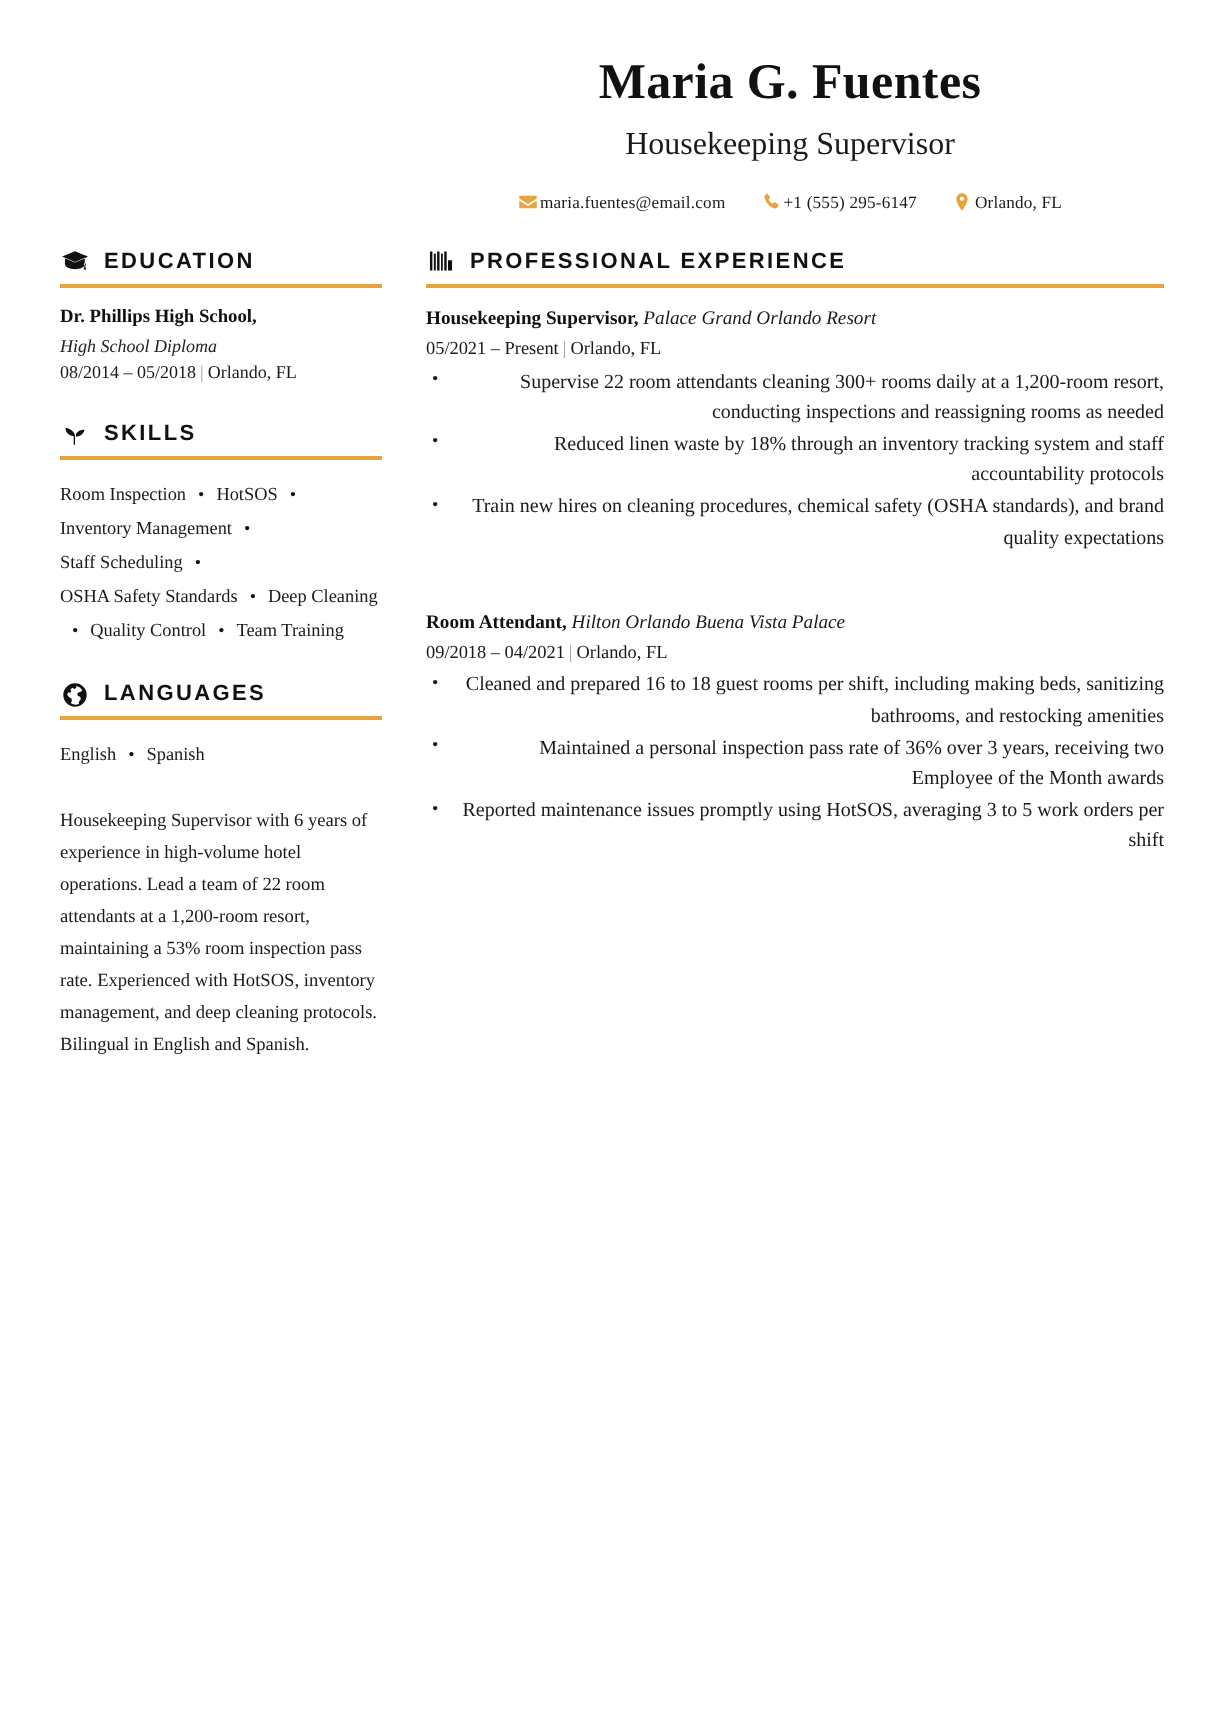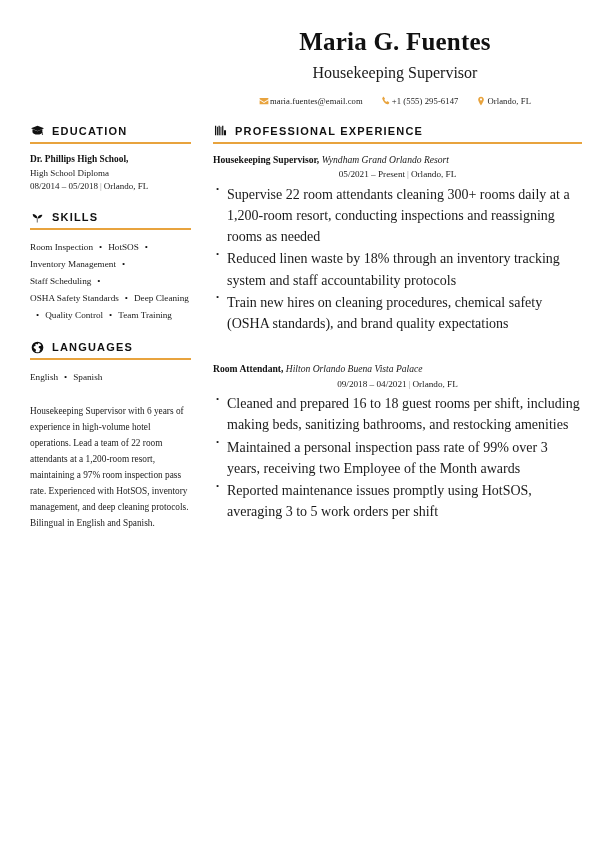--- a/index.html
+++ b/index.html
@@ -116,20 +116,21 @@
 
   
   .edu-school {
     font-size: 9.4px;
     font-weight: bold;
     color: #111111;
     line-height: 1.45;
   }
   .edu-degree {
     font-size: 9px;
+    font-style: italic;
     color: #222222;
     line-height: 1.5;
   }
   .edu-meta {
     font-size: 9px;
     color: #1a1a1a;
     line-height: 1.55;
   }
   .sep {
     color: #9a9a9a;
@@ -175,34 +176,34 @@
   }
   .job-company {
     font-style: italic;
     color: #1a1a1a;
   }
   .job-line2 {
     font-size: 9.2px;
     line-height: 1.55;
     color: #1a1a1a;
     margin-bottom: 2px;
-    text-align: center;
   }
   .bullets {
     margin: 0;
     padding: 0;
     list-style: none;
   }
   .bullets li {
     position: relative;
     padding-left: 14px;
-    font-size: 14px;
+    font-size: 10px;
     line-height: 1.52;
     color: #1a1a1a;
     margin-bottom: 1px;
+    text-align: right;
   }
   .bullets li::before {
     content: "\2022";
     position: absolute;
     left: 3px;
     top: -0.5px;
     color: #1a1a1a;
     font-size: 9px;
   }
 </style>
@@ -315,41 +316,41 @@
         </div>
         <div class="rule"></div>
 
         <div class="inline-list">
           <span class="inline-item">English</span>
             <span class="inline-dot">•</span>
           <span class="inline-item">Spanish</span>
         </div>
       </div>
 
-      <div class="summary">Housekeeping Supervisor with 6 years of experience in high-volume hotel operations. Lead a team of 22 room attendants at a 1,200-room resort, maintaining a 97% room inspection pass rate. Experienced with HotSOS, inventory management, and deep cleaning protocols. Bilingual in English and Spanish.</div>
+      <div class="summary">Housekeeping Supervisor with 6 years of experience in high-volume hotel operations. Lead a team of 22 room attendants at a 1,200-room resort, maintaining a 53% room inspection pass rate. Experienced with HotSOS, inventory management, and deep cleaning protocols. Bilingual in English and Spanish.</div>
 
     </div>
 
     <div class="col-right">
 
       <div class="section">
         <div class="section-head">
           <span class="section-icon">
             <svg width="13" height="13" viewBox="0 0 16 16" fill="#111111">
               <path d="M1.2 2.2h1.5v11.6H1.2zM3.6 3.4h1.2v10.4H3.6zM5.6 2.2h1.5v11.6H5.6zM8 3.4h1.1v10.4H8zM10 2.2h1.5v11.6H10zM12.3 7.6h2.5v6.2h-2.5z"></path>
             </svg>
           </span>
           <span class="section-title">PROFESSIONAL EXPERIENCE</span>
         </div>
         <div class="rule"></div>
 
         <div class="job">
           <div class="job-line1">
             <span class="job-role">Housekeeping Supervisor,</span>
-            <span class="job-company">Wyndham Grand Orlando Resort</span>
+            <span class="job-company">Palace Grand Orlando Resort</span>
           </div>
           <div class="job-line2">
             <span>05/2021 – Present</span><span class="sep">|</span><span>Orlando, FL</span>
           </div>
           <ul class="bullets">
             <li>Supervise 22 room attendants cleaning 300+ rooms daily at a 1,200-room resort, conducting inspections and reassigning rooms as needed</li>
             <li>Reduced linen waste by 18% through an inventory tracking system and staff accountability protocols</li>
             <li>Train new hires on cleaning procedures, chemical safety (OSHA standards), and brand quality expectations</li>
           </ul>
         </div>
@@ -357,21 +358,21 @@
         <div class="job">
           <div class="job-line1">
             <span class="job-role">Room Attendant,</span>
             <span class="job-company">Hilton Orlando Buena Vista Palace</span>
           </div>
           <div class="job-line2">
             <span>09/2018 – 04/2021</span><span class="sep">|</span><span>Orlando, FL</span>
           </div>
           <ul class="bullets">
             <li>Cleaned and prepared 16 to 18 guest rooms per shift, including making beds, sanitizing bathrooms, and restocking amenities</li>
-            <li>Maintained a personal inspection pass rate of 99% over 3 years, receiving two Employee of the Month awards</li>
+            <li>Maintained a personal inspection pass rate of 36% over 3 years, receiving two Employee of the Month awards</li>
             <li>Reported maintenance issues promptly using HotSOS, averaging 3 to 5 work orders per shift</li>
           </ul>
         </div>
 
       </div>
     </div>
 
   </div>
 </div>
 

